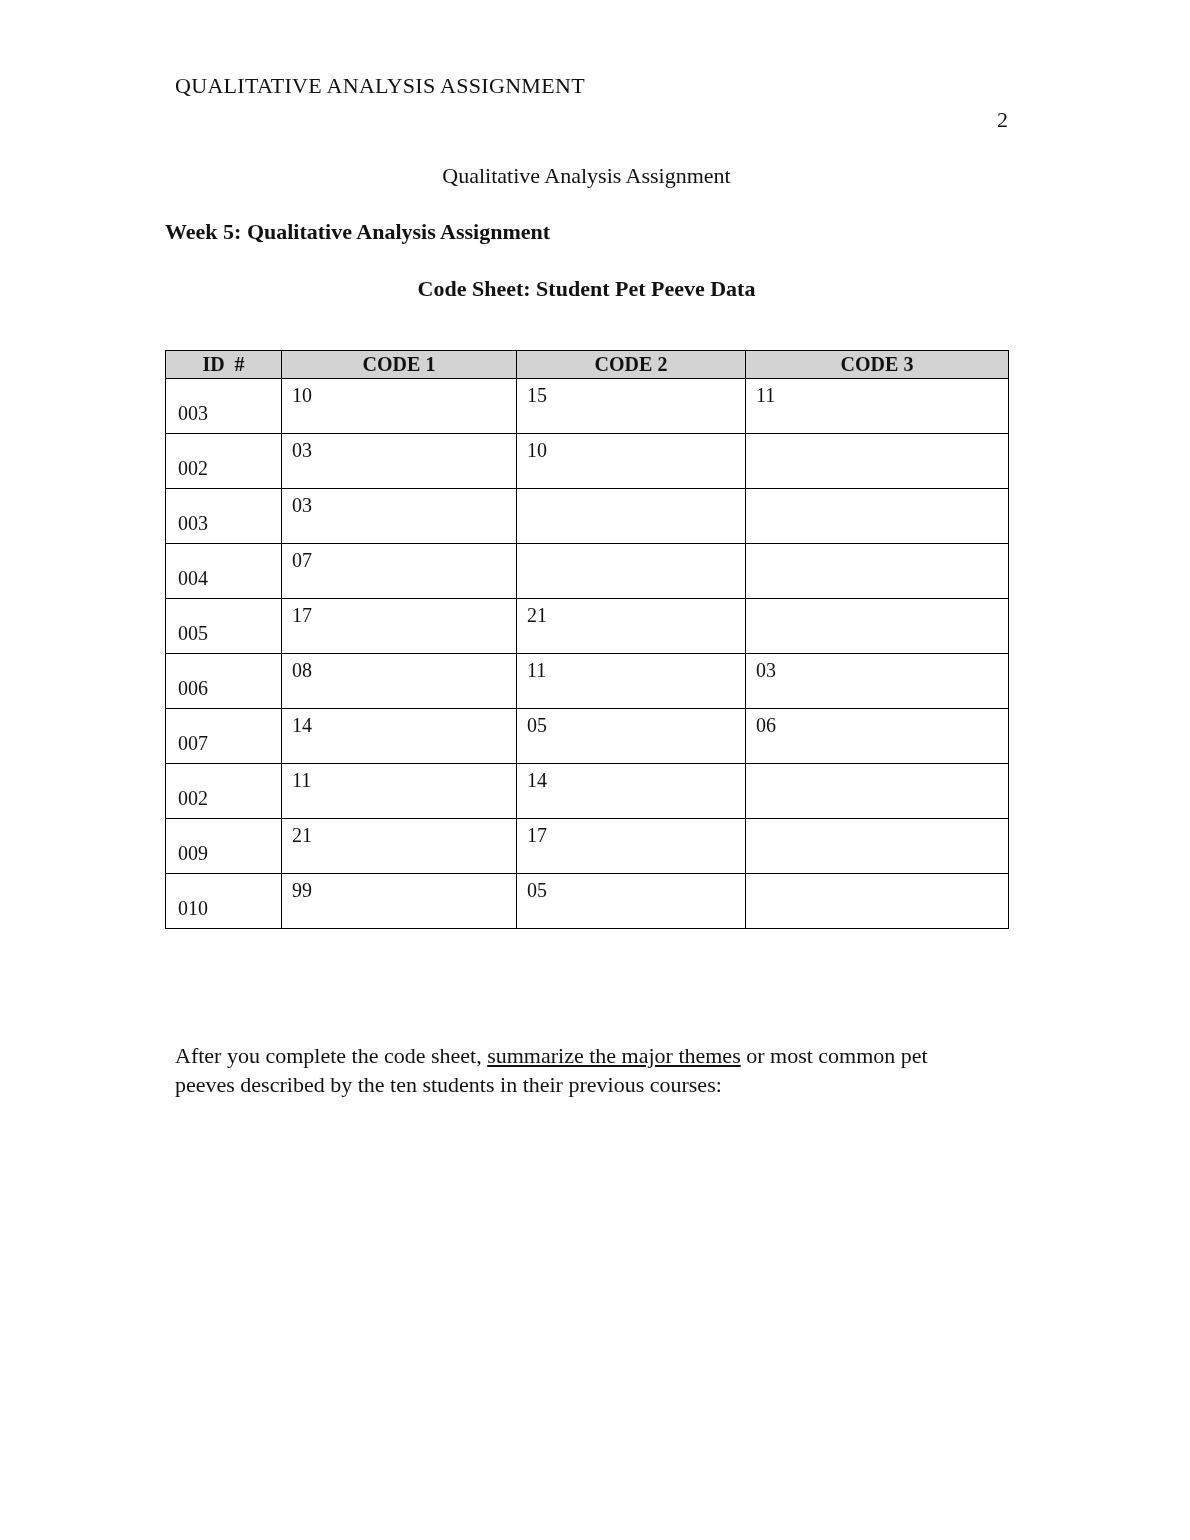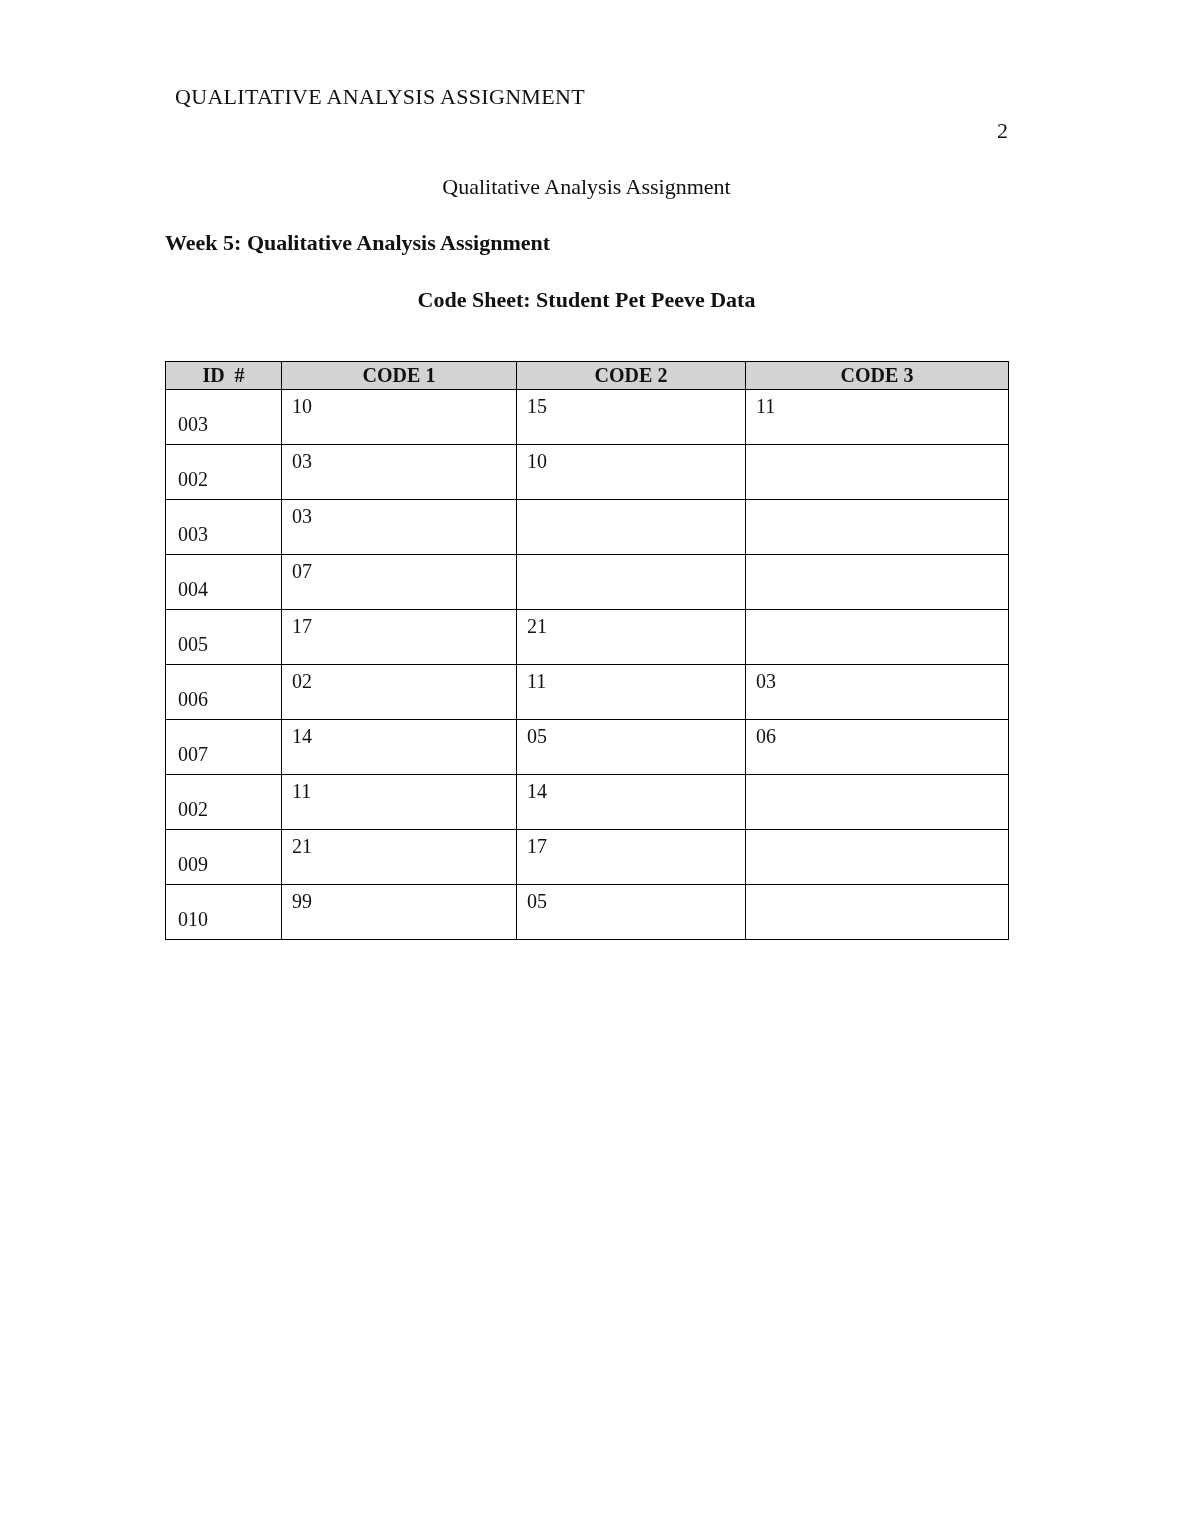--- a/index.html
+++ b/index.html
@@ -5,21 +5,21 @@
   html, body {
     margin: 0;
     padding: 0;
     background: #ffffff;
   }
   .page {
     width: 1190px;
     height: 1540px;
     background: #ffffff;
     box-sizing: border-box;
-    padding: 12px 182px 0 165px;
+    padding: 1px 182px 0 165px;
     font-family: "Liberation Serif", "DejaVu Serif", serif;
     color: #111111;
     position: relative;
     overflow: hidden;
   }
   .running-head {
     padding-top: 72px;
     font-size: 22px;
     letter-spacing: 0.3px;
     margin-left: 10px;
@@ -147,21 +147,21 @@
         <td class="code-cell"></td>
       </tr>
       <tr>
         <td class="id-cell">005</td>
         <td class="code-cell">17</td>
         <td class="code-cell">21</td>
         <td class="code-cell"></td>
       </tr>
       <tr>
         <td class="id-cell">006</td>
-        <td class="code-cell">02</td>
+        <td class="code-cell">08</td>
         <td class="code-cell">11</td>
         <td class="code-cell">03</td>
       </tr>
       <tr>
         <td class="id-cell">007</td>
         <td class="code-cell">14</td>
         <td class="code-cell">05</td>
         <td class="code-cell">06</td>
       </tr>
       <tr>
@@ -178,14 +178,15 @@
       </tr>
       <tr>
         <td class="id-cell">010</td>
         <td class="code-cell">99</td>
         <td class="code-cell">05</td>
         <td class="code-cell"></td>
       </tr>
     </tbody>
   </table>
 
+  <p class="instructions"><span>After you complete the code sheet, </span><span class="underlined">summarize the major themes</span><span> or most common pet peeves described by the ten students in their previous courses:</span></p>
 
 </div>
 
 </body></html>

